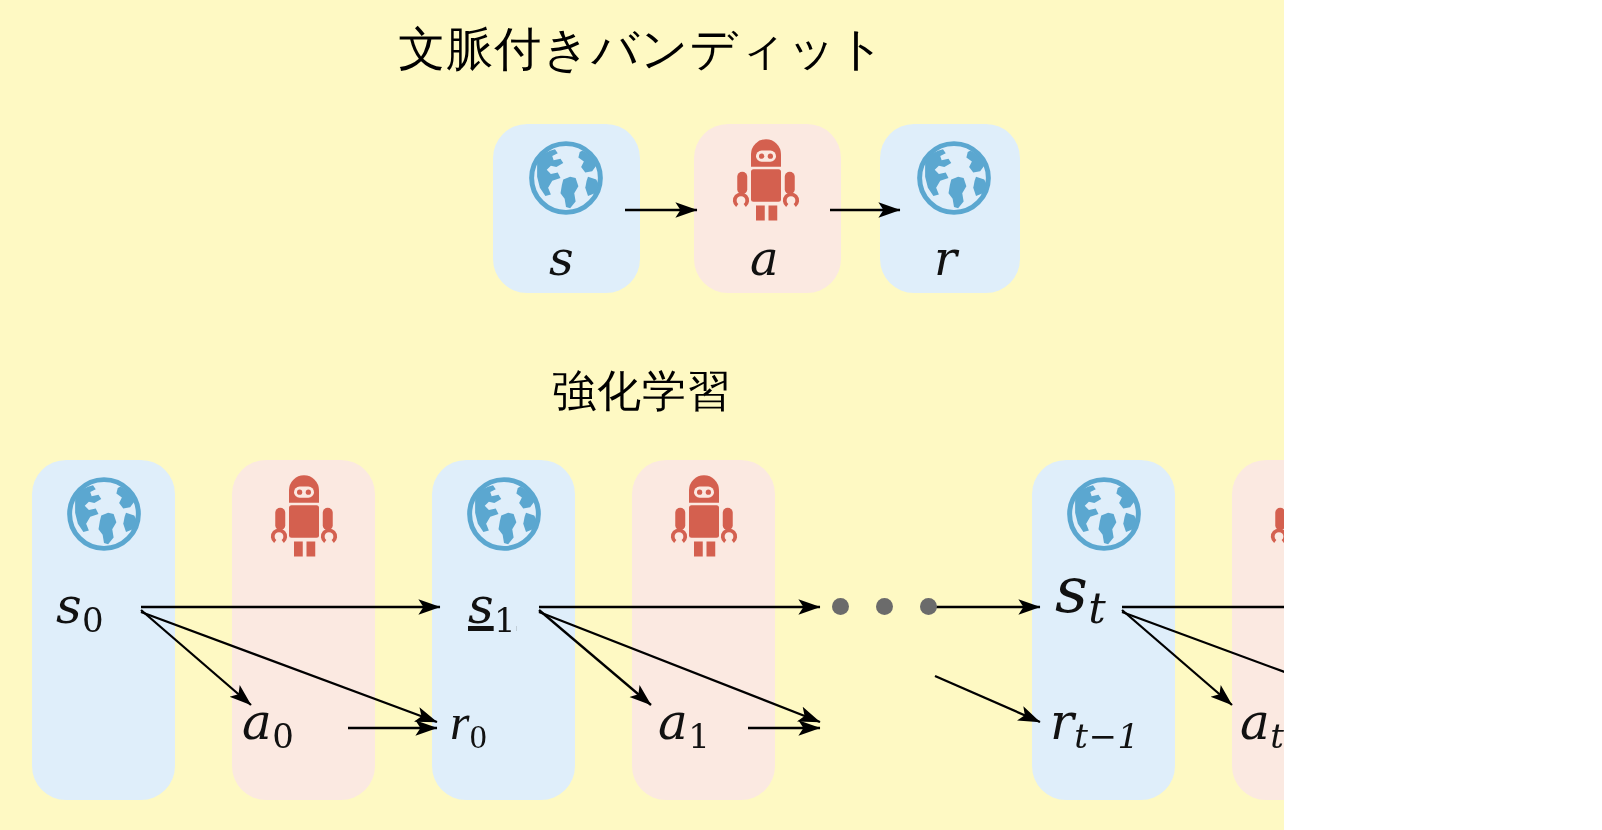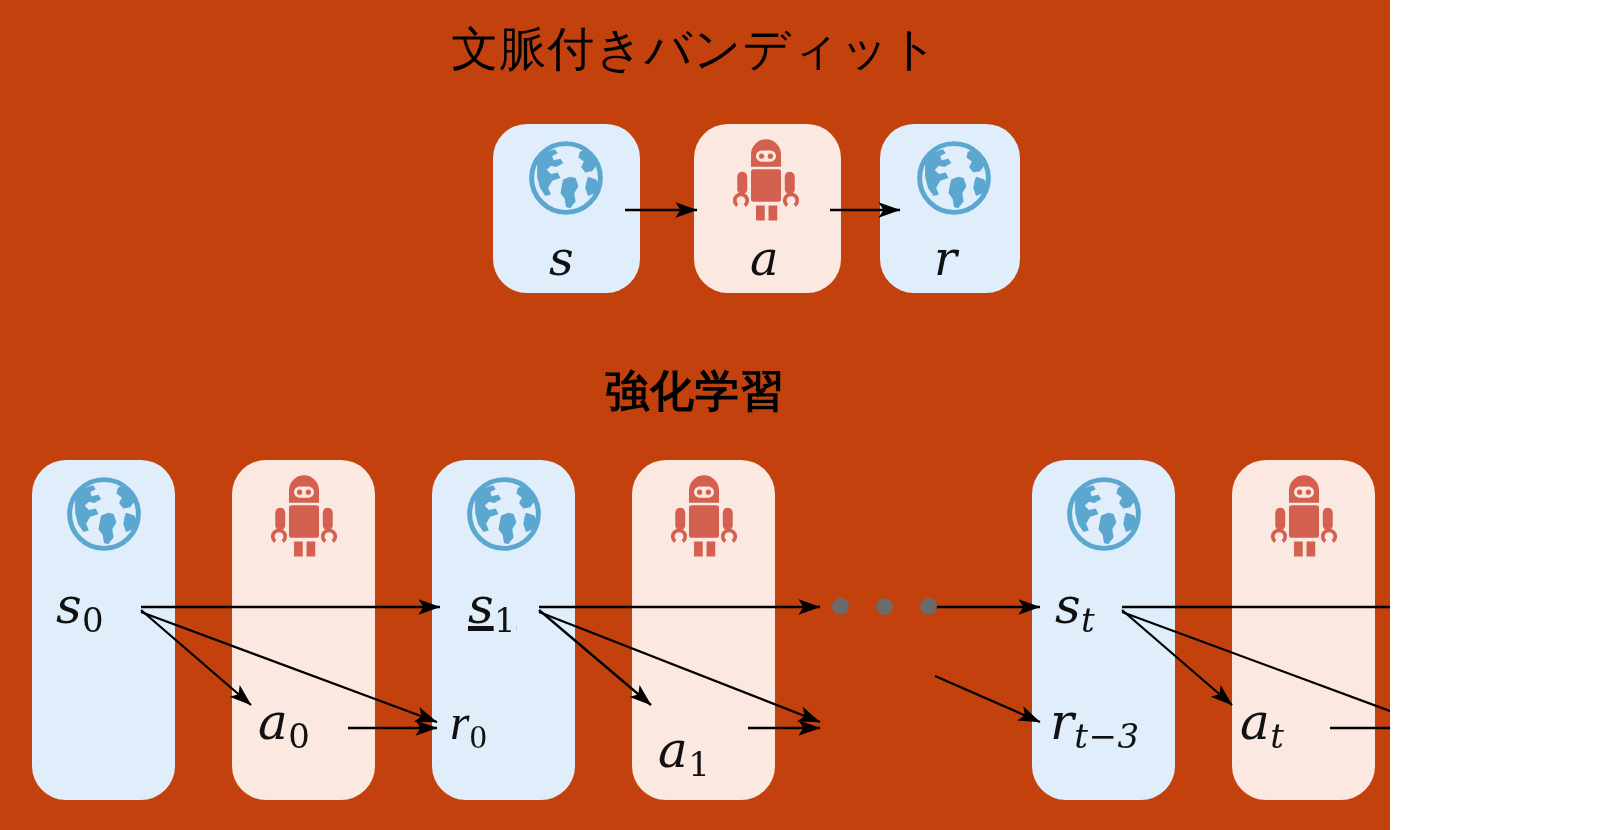--- a/index.html
+++ b/index.html
@@ -5,23 +5,23 @@
   html, body {
     margin: 0;
     padding: 0;
     background: #ffffff;
   }
   body {
     font-family: "DejaVu Sans", sans-serif;
   }
   #stage {
     position: relative;
-    width: 1390px;
+    width: 1284px;
     height: 830px;
-    background: #c2410c;
+    background: #fef9c3;
     overflow: hidden;
   }
   .title {
     position: absolute;
     width: 100%;
     text-align: center;
     font-family: "DejaVu Sans", sans-serif;
     font-weight: 400;
     color: #000000;
     white-space: nowrap;
@@ -30,21 +30,20 @@
     top: 18px;
     left: 0;
     font-size: 47px;
     letter-spacing: 1px;
   }
   #title-rl {
     top: 362px;
     left: 0;
     font-size: 44px;
     letter-spacing: 1px;
-    font-weight: bold;
   }
   .box {
     position: absolute;
     border-radius: 34px;
   }
   .box.state { background: #dfeefa; }
   .box.action { background: #fbe9e1; }
 
   .icon-wrap {
     position: absolute;
@@ -331,41 +330,41 @@
   <div class="dots" style="left:1438px; top:598px;">
     <i></i>
     <i></i>
     <i></i>
   </div>
 
   <div class="math" style="left:56px; top:581px; font-size:50px;">
     <span>s</span><span class="sub">0</span>
   </div>
 
-  <div class="math" style="left:258px; top:697px; font-size:50px;">
+  <div class="math" style="left:242px; top:697px; font-size:50px;">
     <span>a</span><span class="sub">0</span>
   </div>
 
   <div class="math" style="left:468px; top:581px; font-size:50px;text-decoration:underline;">
     <span>s</span><span class="sub">1</span>
   </div>
 
   <div class="math" style="left:450px; top:697px; font-size:50px;font-family:Liberation Serif, serif;">
     <span>r</span><span class="sub">0</span>
   </div>
 
-  <div class="math" style="left:658px; top:697px; font-size:50px;margin-top:28px;">
+  <div class="math" style="left:658px; top:697px; font-size:50px;">
     <span>a</span><span class="sub">1</span>
   </div>
 
-  <div class="math" style="left:1055px; top:581px; font-size:50px;">
+  <div class="math" style="left:1055px; top:558px; font-size:64px;">
     <span>s</span><span class="sub ital">t</span>
   </div>
 
   <div class="math" style="left:1050px; top:697px; font-size:50px;">
-    <span>r</span><span class="sub ital">t−3</span>
+    <span>r</span><span class="sub ital">t−1</span>
   </div>
 
   <div class="math" style="left:1240px; top:697px; font-size:50px;">
     <span>a</span><span class="sub ital">t</span>
   </div>
 
 </div>
 
 </body></html>

